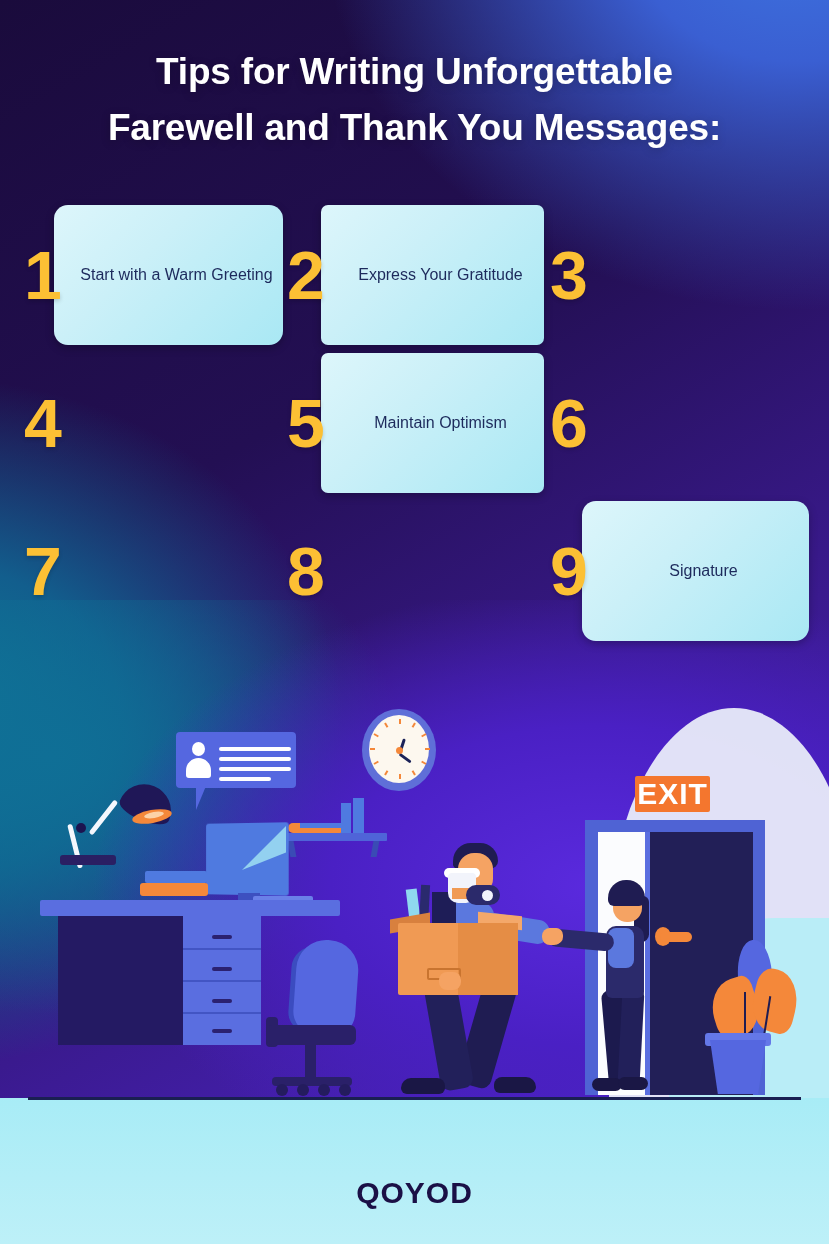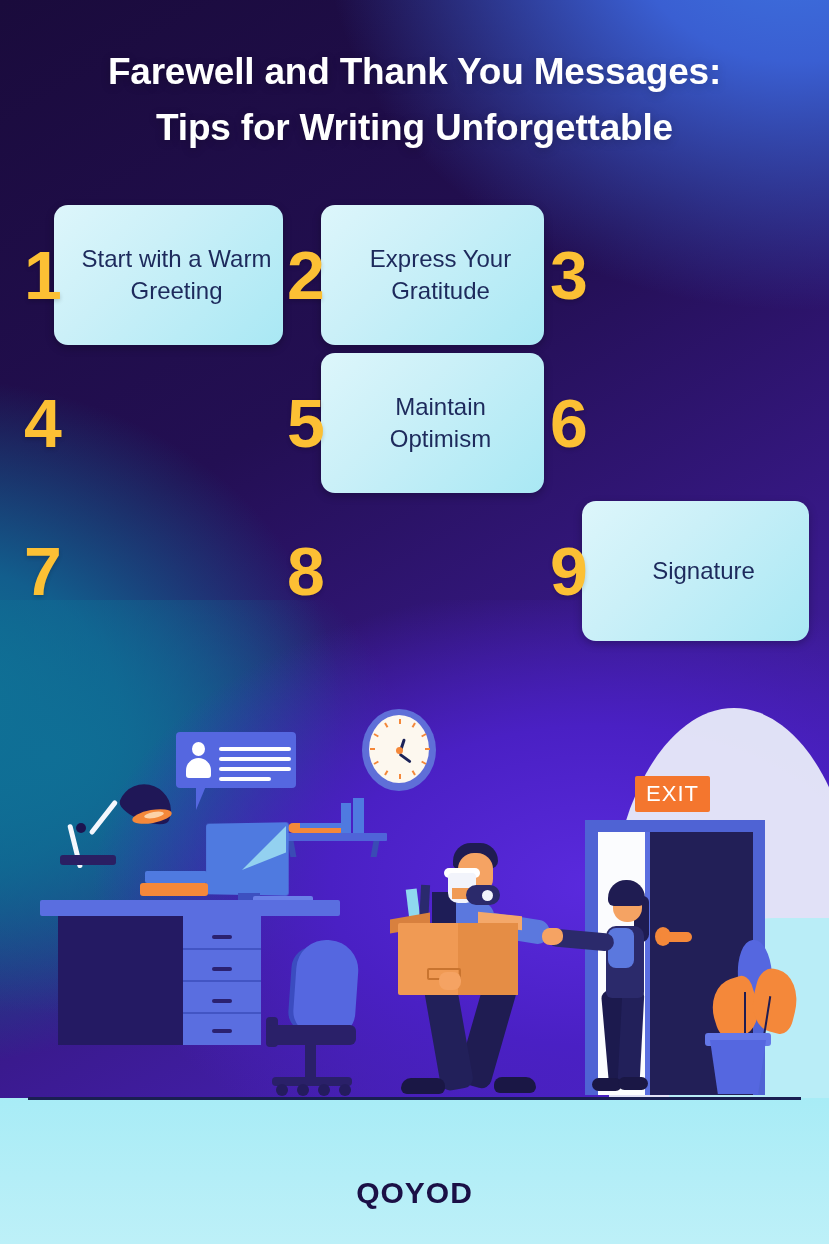--- a/index.html
+++ b/index.html
@@ -75,35 +75,35 @@
   .card {
     position:absolute; left:30px; right:0; top:0; bottom:0;
     border-radius:14px;
     background:linear-gradient(135deg,#ddf6fb 0%, #cbf0f8 38%, #a9e8f4 100%);
     box-shadow:0 3px 9px rgba(0,0,0,.26);
     display:flex; align-items:center; justify-content:center;
     padding:6px 10px 6px 26px;
   }
   .card-label {
     color:#1d2a5c;
-    font-size:24px; line-height:1.32;
+    font-size:16px; line-height:1.32;
     text-align:center;
     font-weight:normal;
   }
   .num {
     position:absolute; left:0; top:50%;
     transform:translateY(-50%);
     color:#fcc034;
     font-size:68px; line-height:1;
     font-weight:bold;
     z-index:3;
     text-shadow:0 2px 4px rgba(0,0,0,.18);
   }
   
-  .cell.mid .card { left:34px; right:2px; }
+  .cell.mid .card { left:34px; right:2px;border-radius:7px; }
   .cell.right .card { left:32px; right:0px; }
 
   
   .illus { position:absolute; left:0; top:640px; width:829px; height:470px; }
   .obj { position:absolute; }
 
   
   .bubble { left:176px; top:92px; width:120px; height:56px; background:#5567e0; border-radius:4px; }
   .bubble-tail {
     left:196px; top:146px; width:0; height:0;
@@ -205,21 +205,21 @@
   .door-inner-w { left:598px; top:192px; width:47px; height:263px; background:#fbfcfe; }
   .door-panel { left:645px; top:192px; width:108px; height:263px; background:#221f57; }
   .door-edge { left:645px; top:192px; width:5px; height:263px; background:#5a6ee0; }
   .door-knob { left:660px; top:292px; width:32px; height:10px; background:#f4883a; border-radius:5px; }
   .door-knob-b { left:655px; top:287px; width:16px; height:19px; background:#f4883a; border-radius:50%; }
   .exit-sign {
     left:635px; top:136px; width:75px; height:36px;
     background:#f4762e; border-radius:2px;
     display:flex; align-items:center; justify-content:center;
   }
-  .exit-sign span { color:#fff; font-size:22px; font-weight:normal; letter-spacing:1px; }
+  .exit-sign span { color:#fff; font-size:30px; font-weight:bold; letter-spacing:1px; }
 
   
   .w-leg1 { left:620px; top:348px; width:22px; height:98px; background:#22205a; border-radius:8px; transform:rotate(3deg); }
   .w-leg2 { left:605px; top:350px; width:21px; height:96px; background:#1c1a4e; border-radius:8px; transform:rotate(-5deg); }
   .w-shoe1 { left:618px; top:437px; width:30px; height:13px; background:#1a1745; border-radius:7px; }
   .w-shoe2 { left:592px; top:438px; width:30px; height:13px; background:#1a1745; border-radius:7px; }
   .w-torso { left:606px; top:286px; width:38px; height:72px; background:#2b2a6b; border-radius:10px 10px 6px 6px; }
   .w-chest { left:608px; top:288px; width:26px; height:40px; background:#5b78de; border-radius:8px; }
   .w-head { left:613px; top:248px; width:29px; height:34px; background:#f5a363; border-radius:14px; }
   .w-hair { left:608px; top:240px; width:37px; height:26px; background:#1f1c52; border-radius:18px 18px 6px 6px; }
@@ -253,22 +253,22 @@
 <div id="poster">
 
   <div class="bg-base obj"></div>
   <div class="bg-purple-pool obj"></div>
   <div class="bg-white-arc obj"></div>
   <div class="bg-cyan-arc obj"></div>
   <div class="bg-floor obj"></div>
   <div class="bg-floor-line obj"></div>
 
   <div class="title">
+    <span class="ln">Tips for Writing Unforgettable</span>
     <span class="ln">Farewell and Thank You Messages:</span>
-    <span class="ln">Tips for Writing Unforgettable</span>
   </div>
 
   <div class="grid">
 
     <div class="cell left">
       <div class="card">
         <div class="card-label">Start with a Warm Greeting</div>
       </div>
       <div class="num">1</div>
     </div>

